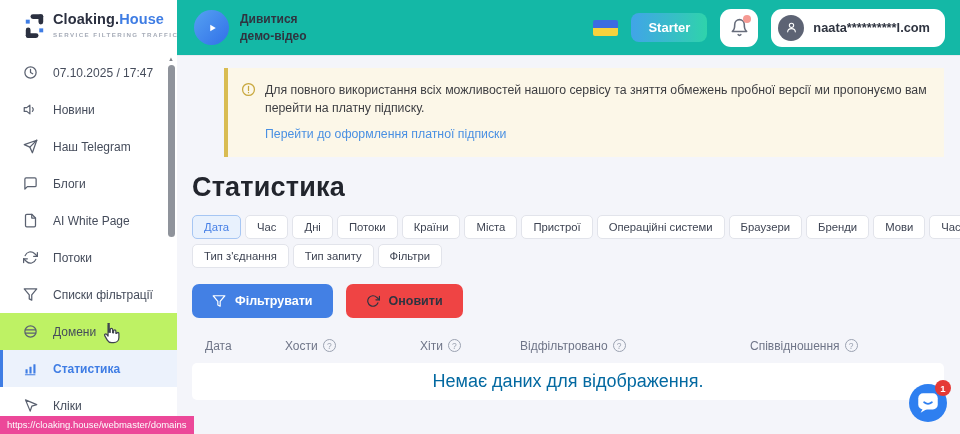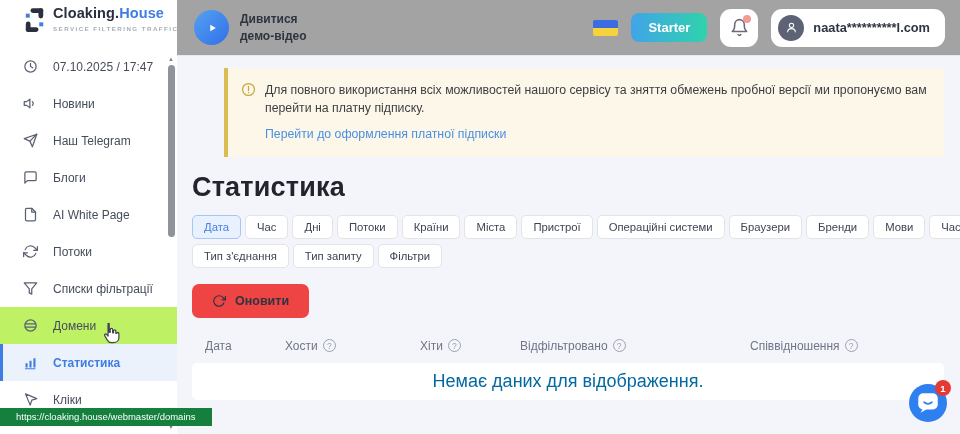--- a/index.html
+++ b/index.html
@@ -2,47 +2,47 @@
 <html><head>
 <meta charset="utf-8">
 <style>
   html,body{margin:0;padding:0;width:960px;height:434px;overflow:hidden;}
   *{box-sizing:border-box;}
   .app{position:relative;display:flex;width:960px;height:434px;background:#f4f5fa;
        font-family:"Liberation Sans",sans-serif;}
 
   
   .sidebar{width:177px;flex-shrink:0;background:#ffffff;position:relative;}
-  .logo{display:flex;gap:9px;padding:6px 0 0 25px;align-items:flex-start;}
+  .logo{display:flex;gap:9px;padding:12px 0 0 25px;align-items:flex-start;}
   .logo-mark{width:19px;height:26px;margin-top:1px;flex-shrink:0;}
   .brand{font-size:14.5px;font-weight:700;color:#2b3040;letter-spacing:.1px;line-height:1.1;}
   .brand .accent{color:#3f7de4;}
   .tagline{font-size:6.2px;letter-spacing:1.45px;color:#a6acb8;font-weight:700;margin-top:3px;white-space:nowrap;}
   .nav{margin-top:15px;}
   .nav-item{height:37px;display:flex;align-items:center;gap:15px;padding-left:23px;
             font-size:12px;color:#454c5b;cursor:pointer;}
   .nav-item .ic{width:15px;height:15px;color:#5a6170;flex-shrink:0;}
   .nav-item.hover{background:#bef264;}
   .nav-item.active{background:#ecf2fc;color:#3f7de4;border-left:3px solid #3f7de4;
                    padding-left:20px;font-weight:700;}
   .nav-item.active .ic{color:#3f7de4;}
   .ic{fill:none;stroke:currentColor;stroke-width:2;stroke-linecap:round;stroke-linejoin:round;}
   .ic.fill{fill:currentColor;stroke:none;}
 
   .sb-track{position:absolute;top:56px;right:1px;bottom:3px;width:10px;display:flex;
             flex-direction:column;align-items:center;z-index:30;}
   .sb-arrow{font-size:6px;color:#7d8189;line-height:7px;}
   .sb-thumb{width:7px;height:172px;background:#8f939b;border-radius:4px;margin-top:2px;}
   .sb-fill{flex:1;}
-  .status-tip{position:absolute;left:0;bottom:8px;background:#15803d;color:#fdfdfd;
-              font-size:9.5px;padding:3px 16px 4px;white-space:nowrap;z-index:50;}
+  .status-tip{position:absolute;left:0;bottom:0;background:#ec4899;color:#fdfdfd;
+              font-size:9.5px;padding:3px 7px 4px;white-space:nowrap;z-index:50;}
 
   
   .main{flex:1;display:flex;flex-direction:column;min-width:0;position:relative;}
-  .topbar{height:56px;background:#a3a3a3;border-bottom:1px solid #e8e9ef;display:flex;
+  .topbar{height:56px;background:#14b8a6;border-bottom:1px solid #e8e9ef;display:flex;
           align-items:center;gap:11px;padding:0 15px 0 17px;flex-shrink:0;}
   .play-btn{width:35px;height:35px;border-radius:50%;border:none;cursor:pointer;padding:0;
             background:linear-gradient(135deg,#55a1f2,#3170e8);display:flex;align-items:center;justify-content:center;}
   .demo-label{font-size:12px;font-weight:700;color:#2f3440;line-height:1.35;cursor:pointer;}
   .tb-right{margin-left:auto;display:flex;align-items:center;gap:13px;}
   .flag{width:25px;height:16px;border-radius:2px;overflow:hidden;cursor:pointer;flex-shrink:0;}
   .flag-top{height:8px;background:#3b6ce1;}
   .flag-bot{height:8px;background:#f6d23d;}
   .starter{border:none;border-radius:8px;padding:7px 17px;cursor:pointer;
            background:linear-gradient(90deg,#41a4e8,#2fd3ab);color:#fff;font-weight:700;
@@ -269,20 +269,26 @@
             <button class="tab">Часовий пояс</button>
           </div>
           <div class="tab-row">
             <button class="tab">Тип з'єднання</button>
             <button class="tab">Тип запиту</button>
             <button class="tab">Фільтри</button>
           </div>
         </div>
 
       <div class="actions">
+        <button class="btn btn-filter">
+          <svg class="ic" viewBox="0 0 24 24">
+              <path d="M22 3H2l8 9.46V19l4 2v-8.54L22 3z"></path>
+            </svg>
+          <span>Фільтрувати</span>
+        </button>
         <button class="btn btn-refresh">
           <svg class="ic" viewBox="0 0 24 24">
               <path d="M23 4v6h-6"></path>
               <path d="M20.49 15a9 9 0 11-2.12-9.36L23 10"></path>
             </svg>
           <span>Оновити</span>
         </button>
       </div>
 
       <div class="table">

